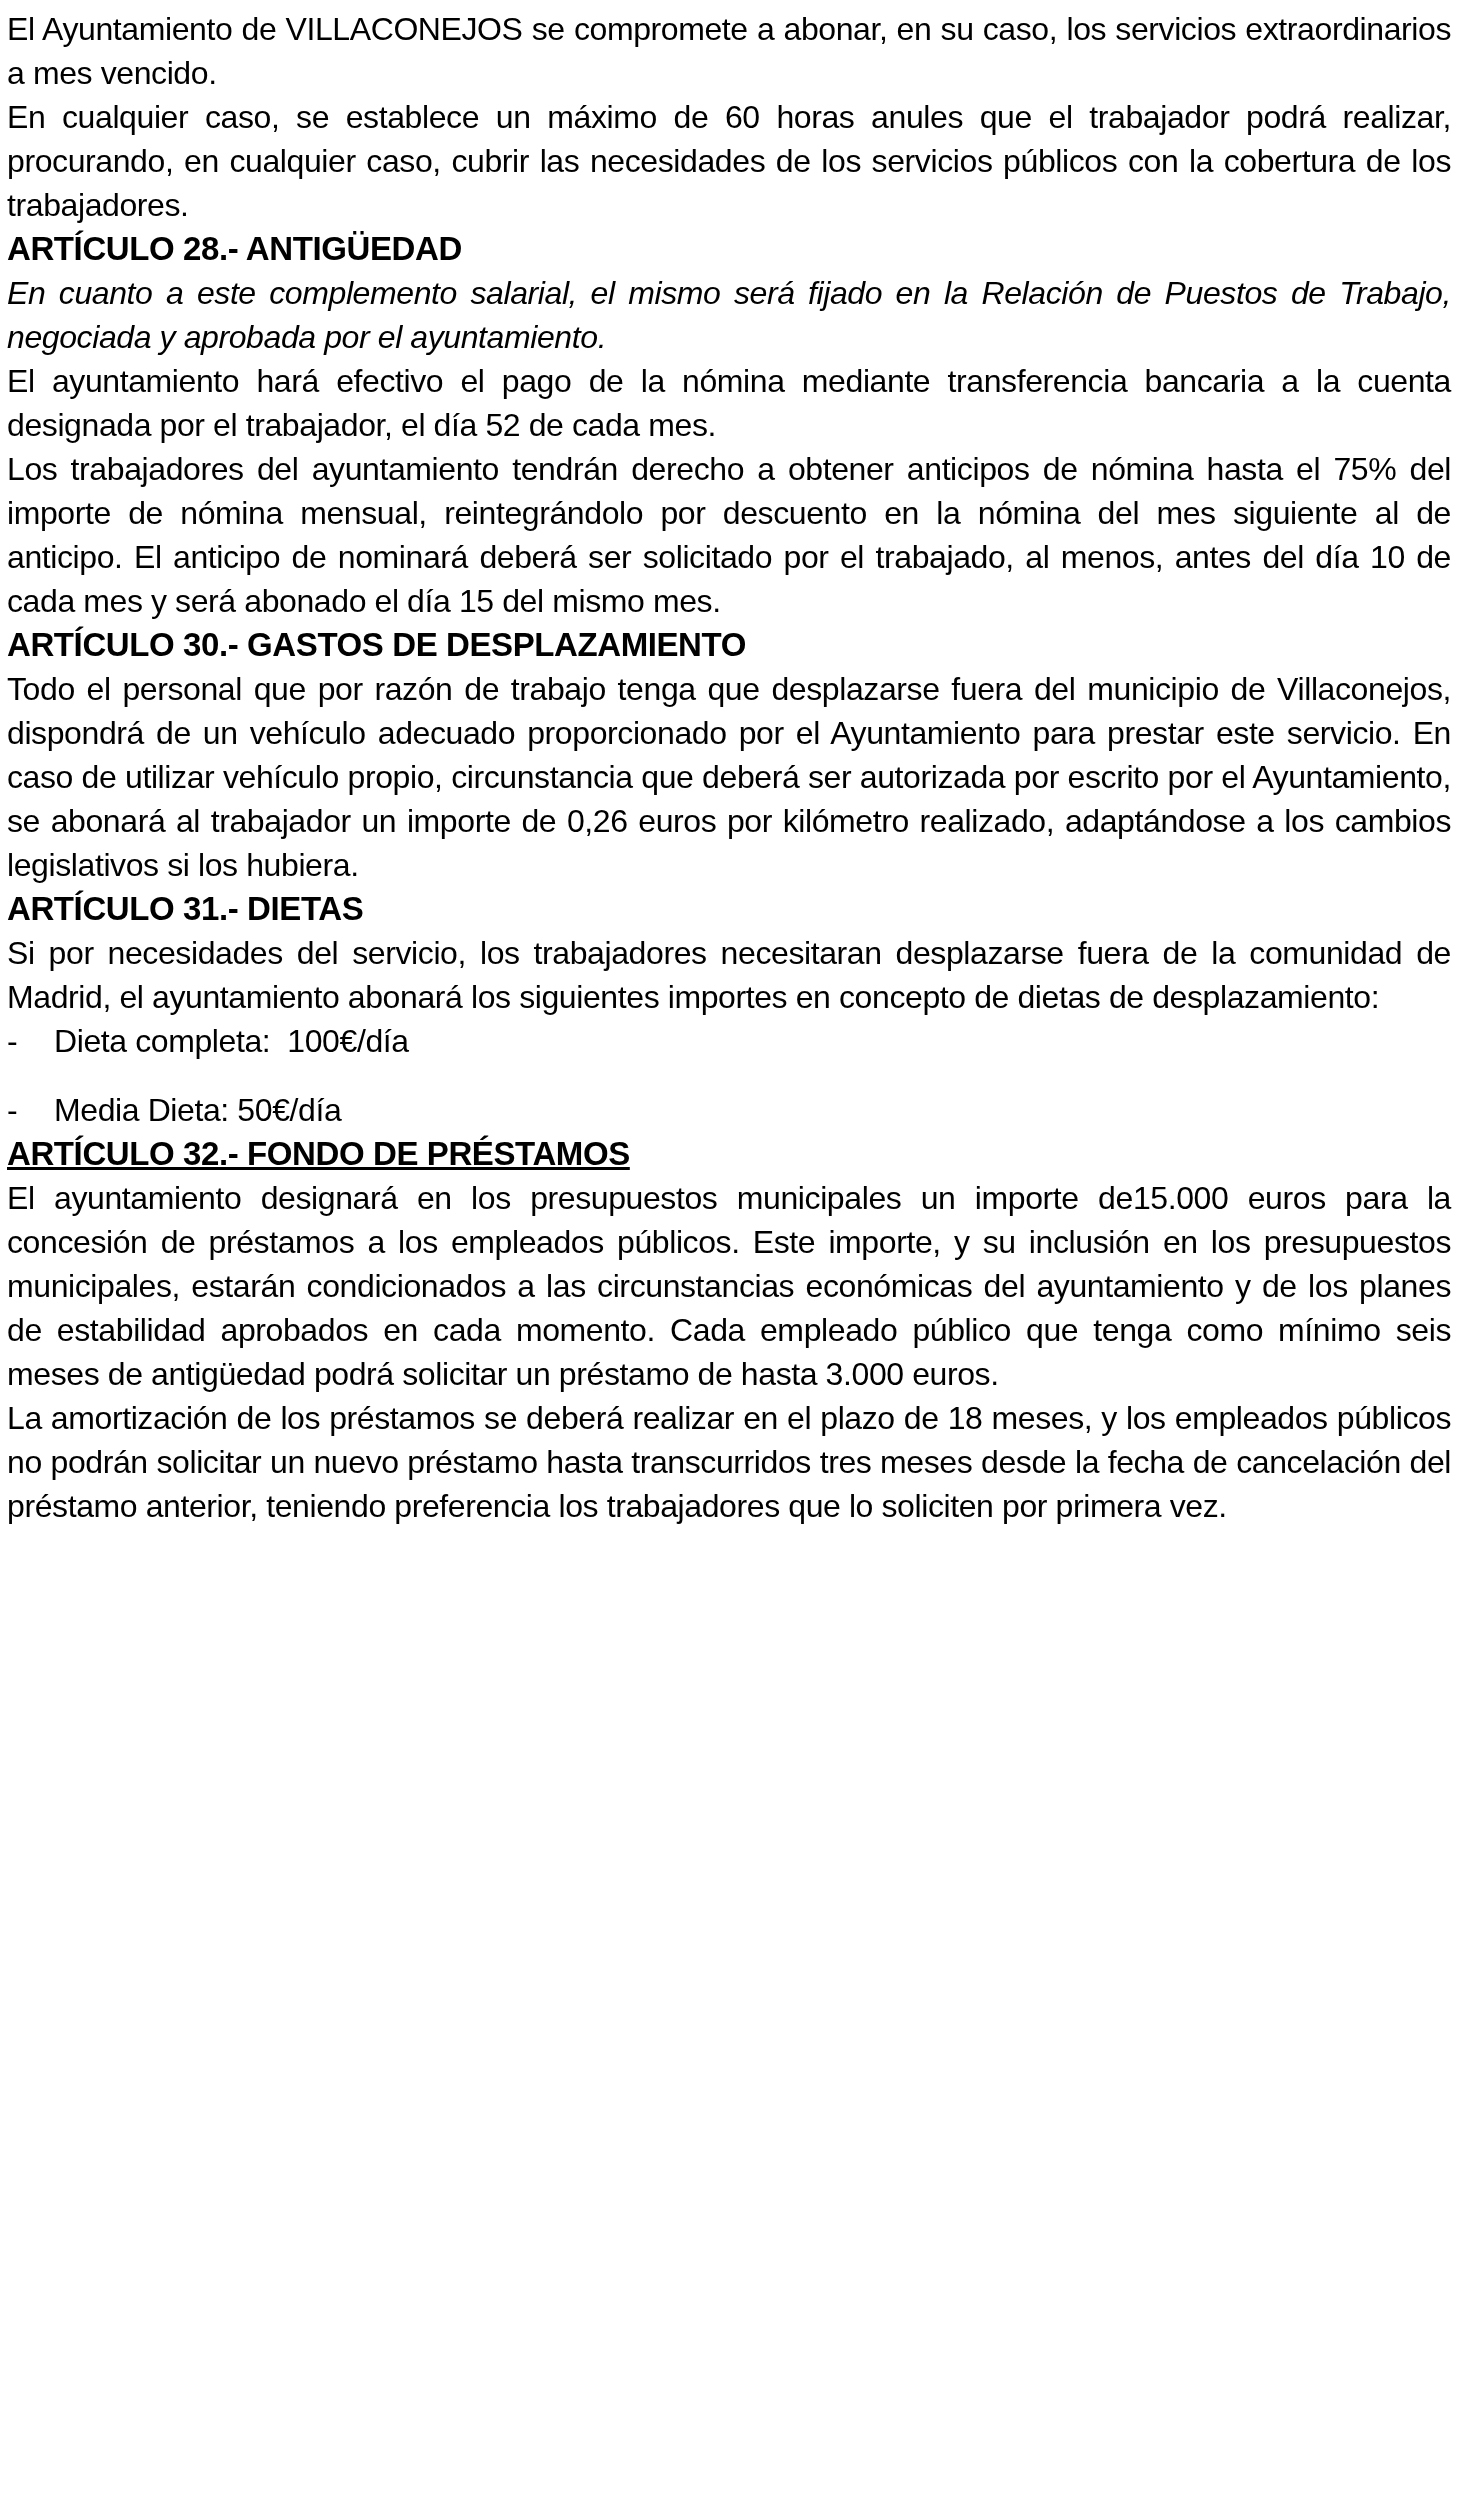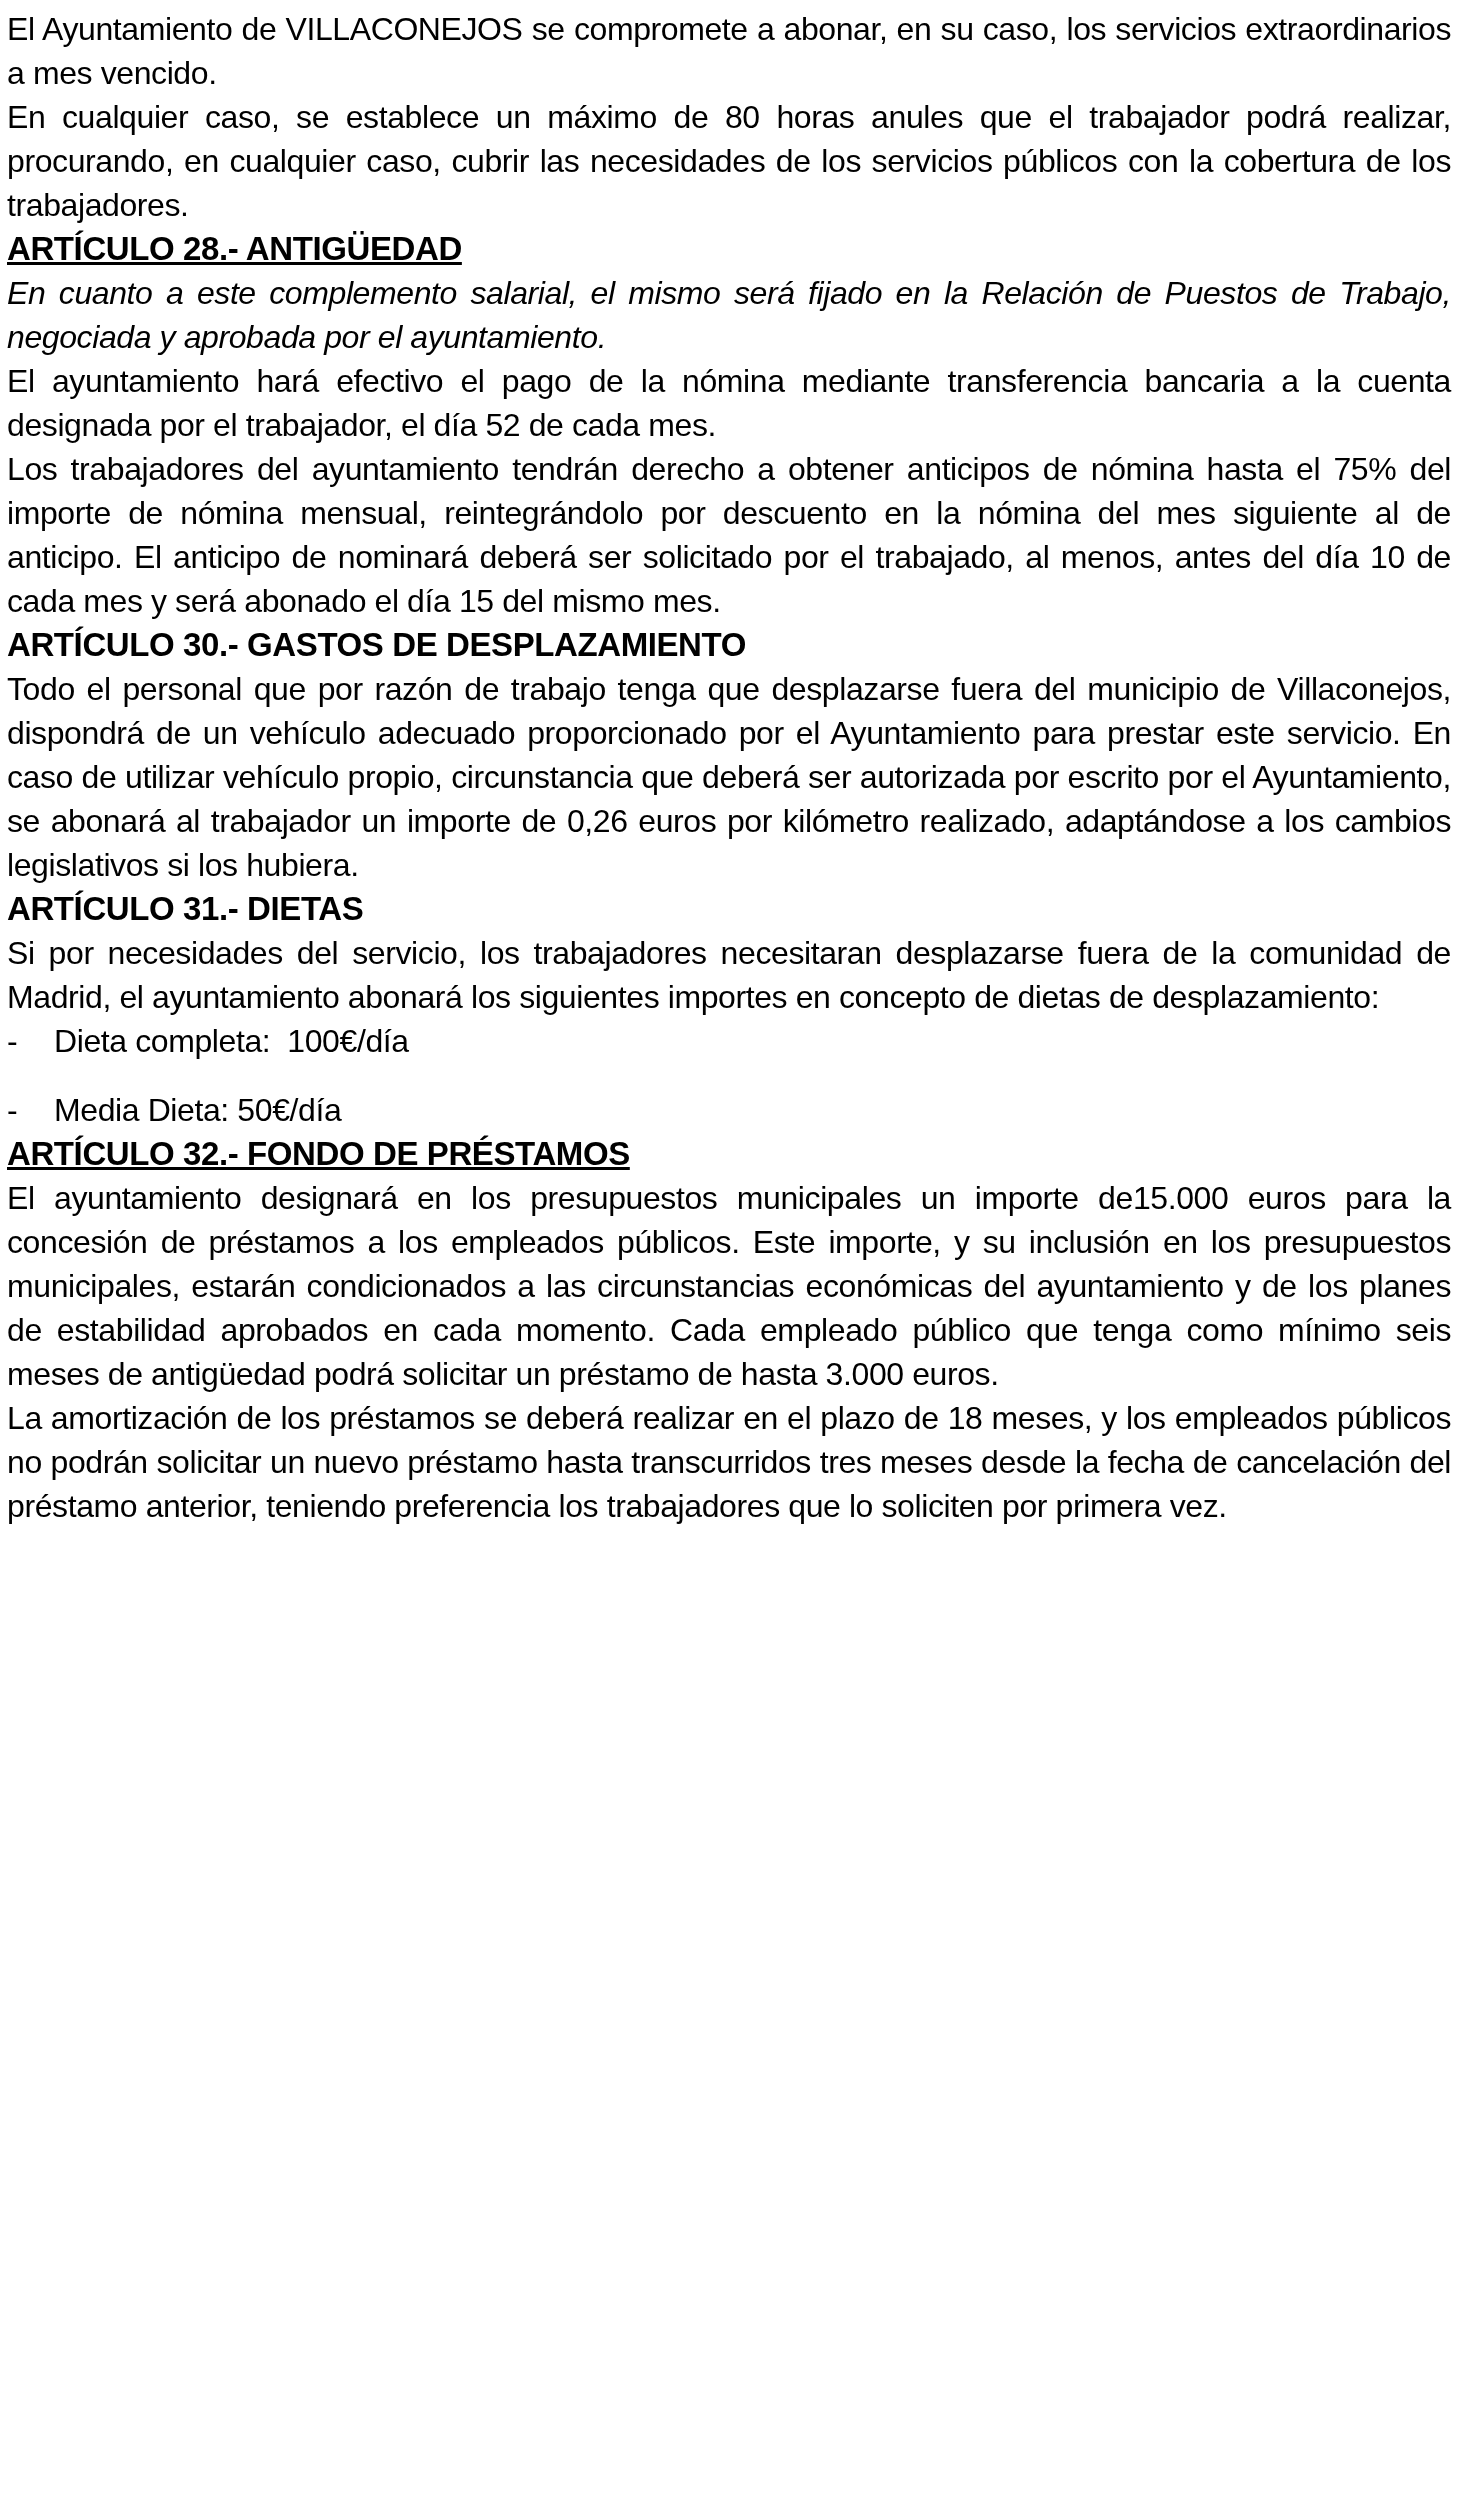--- a/index.html
+++ b/index.html
@@ -26,21 +26,21 @@
     text-align: justify;
   }
   h2.art-heading {
     margin: 0;
     font-size: 33px;
     line-height: 44px;
     font-weight: bold;
     text-align: left;
   }
   .m-p2   { margin-top: 67px; }
-  .m-h28  { margin-top: 39px; text-decoration: underline; }
+  .m-h28  { margin-top: 39px; }
   .m-p3   { margin-top: 64px; font-style: italic; }
   .m-h29  { margin-top: 67px; }
   .m-p4   { margin-top: 66px; }
   .m-p5   { margin-top: 59px; }
   .m-h30  { margin-top: 41px; }
   .m-p6   { margin-top: 49px; }
   .m-h31  { margin-top: 53px; }
   .m-p7   { margin-top: 64px; }
   .m-list { margin-top: 68px; }
   .m-h32  { margin-top: 41px; text-decoration: underline; }
@@ -65,21 +65,21 @@
     white-space: pre-wrap;
   }
 </style>
 </head>
 <body>
 
 <div class="page">
 
   <p class="para">El Ayuntamiento de VILLACONEJOS se compromete a abonar, en su caso, los servicios extraordinarios a mes vencido.</p>
 
-  <p class="para m-p2">En cualquier caso, se establece un máximo de 80 horas anules que el trabajador podrá realizar, procurando, en cualquier caso, cubrir las necesidades de los servicios públicos con la cobertura de los trabajadores.</p>
+  <p class="para m-p2">En cualquier caso, se establece un máximo de 60 horas anules que el trabajador podrá realizar, procurando, en cualquier caso, cubrir las necesidades de los servicios públicos con la cobertura de los trabajadores.</p>
 
   <h2 class="art-heading m-h28">ARTÍCULO 28.- ANTIGÜEDAD</h2>
 
   <p class="para m-p3">En cuanto a este complemento salarial, el mismo será fijado en la Relación de Puestos de Trabajo, negociada y aprobada por el ayuntamiento.</p>
 
 
   <p class="para m-p4">El ayuntamiento hará efectivo el pago de la nómina mediante transferencia bancaria a la cuenta designada por el trabajador, el día 52 de cada mes.</p>
 
   <p class="para m-p5">Los trabajadores del ayuntamiento tendrán derecho a obtener anticipos de nómina hasta el 75% del importe de nómina mensual, reintegrándolo por descuento en la nómina del mes siguiente al de anticipo. El anticipo de nominará deberá ser solicitado por el trabajado, al menos, antes del día 10 de cada mes y será abonado el día 15 del mismo mes.</p>
 

